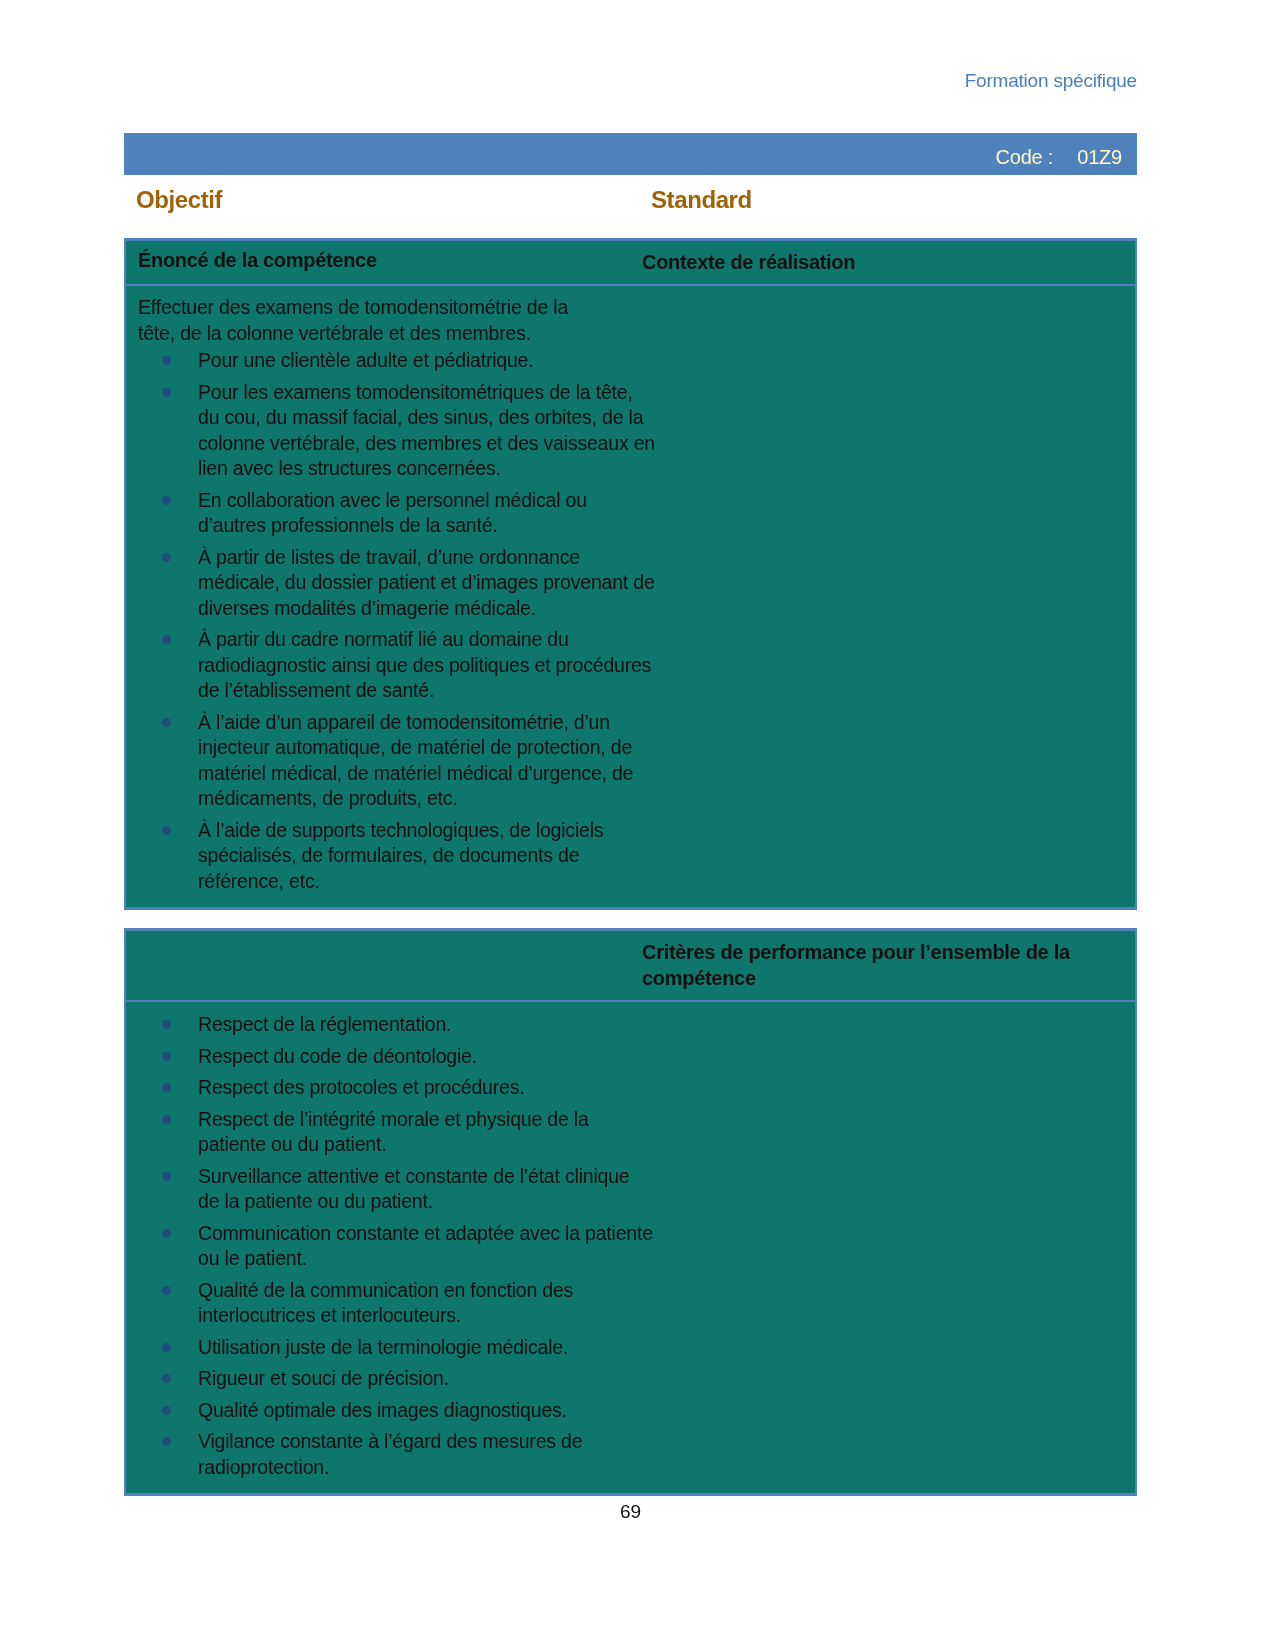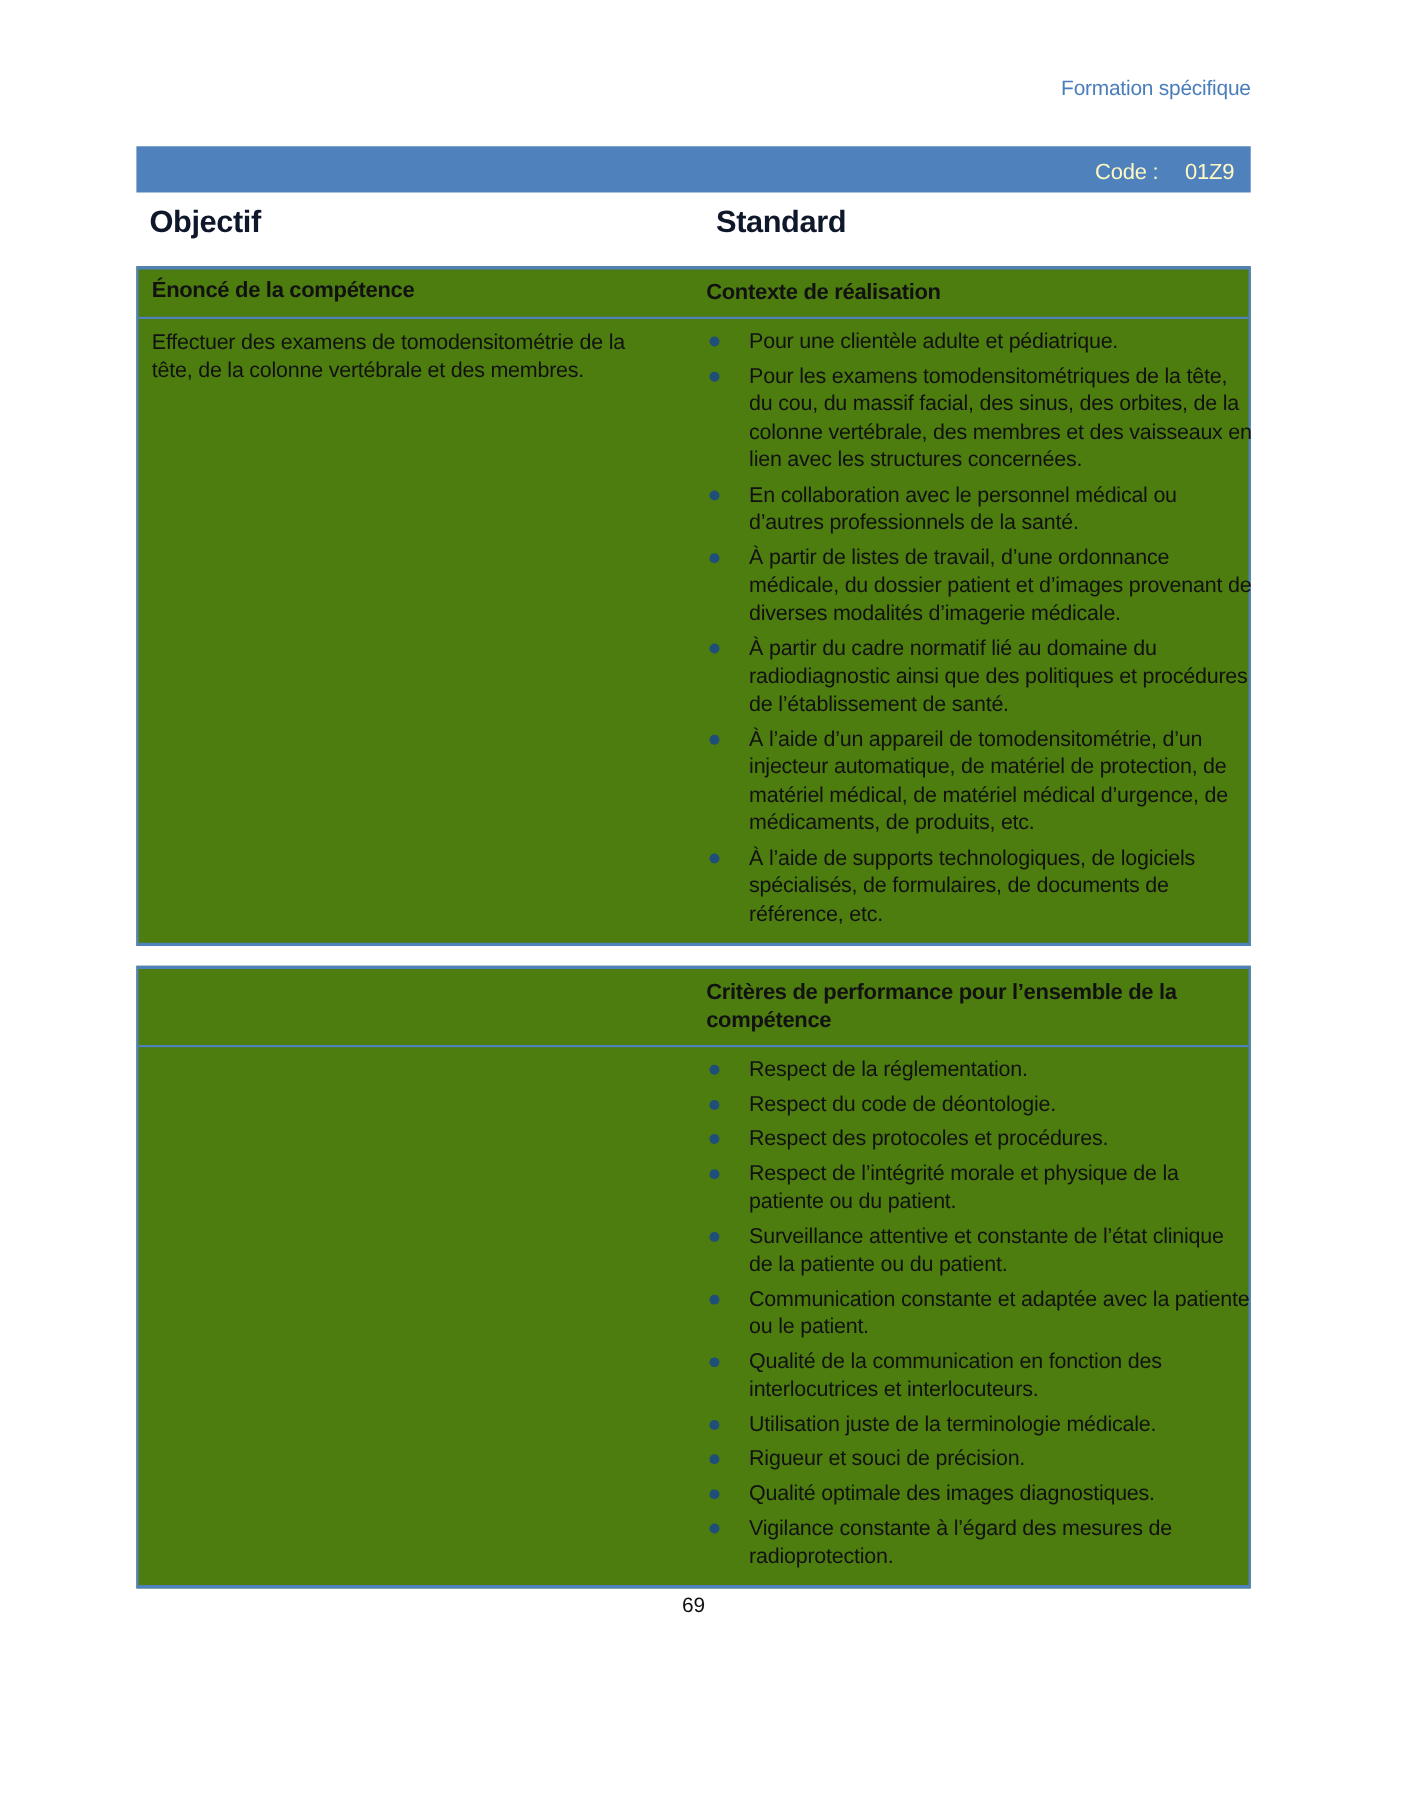--- a/index.html
+++ b/index.html
@@ -19,36 +19,36 @@
   .code-bar {
     margin-top:41px; height:42px; background:#4f81bd;
     display:flex; justify-content:flex-end; align-items:center;
     padding:6px 15px 0 0; color:#fef9c3; font-size:20px; letter-spacing:-0.2px;
   }
   .code-bar .code { margin-left:24px; }
 
   .section-headings { display:flex; margin-top:11px; }
   .section-headings .h-left,
   .section-headings .h-right {
-    font-size:28px; font-weight:bold; color:#0f172a; letter-spacing:-0.4px;
+    font-size:24px; font-weight:bold; color:#a16207; letter-spacing:-0.4px;
   }
   .section-headings .h-left { width:485px; padding-left:12px; }
   .section-headings .h-right { padding-left:42px; }
 
   .doc-table {
     margin-top:24px;
     border:2px solid #4f81bd; border-top-width:3px; border-bottom-width:3px;
-    background:#4d7c0f;
+    background:#0f766e;
   }
   .t2 { margin-top:18px; }
   .t-head {
     display:flex; border-bottom:2px solid #4f81bd;
     padding:8px 0 9px; font-weight:bold; font-size:20px; letter-spacing:-0.3px;
   }
-  .t-body { display:flex; padding:6px 0 13px; }
+  .t-body { display:flex; padding:6px 0 13px;flex-direction:column; }
   .cell-l { width:483px; flex:none; padding-left:12px; }
   .cell-r { flex:1; padding-left:33px; }
   .t-head .cell-r > div { max-width:468px; line-height:26px; }
 
   .t-body .cell-l {
     font-size:19.5px; line-height:26px; letter-spacing:-0.2px; padding-top:2px;
     padding-right:10px;
   }
 
   ul.bullets { list-style:none; width:496px; padding-top:2px; }

